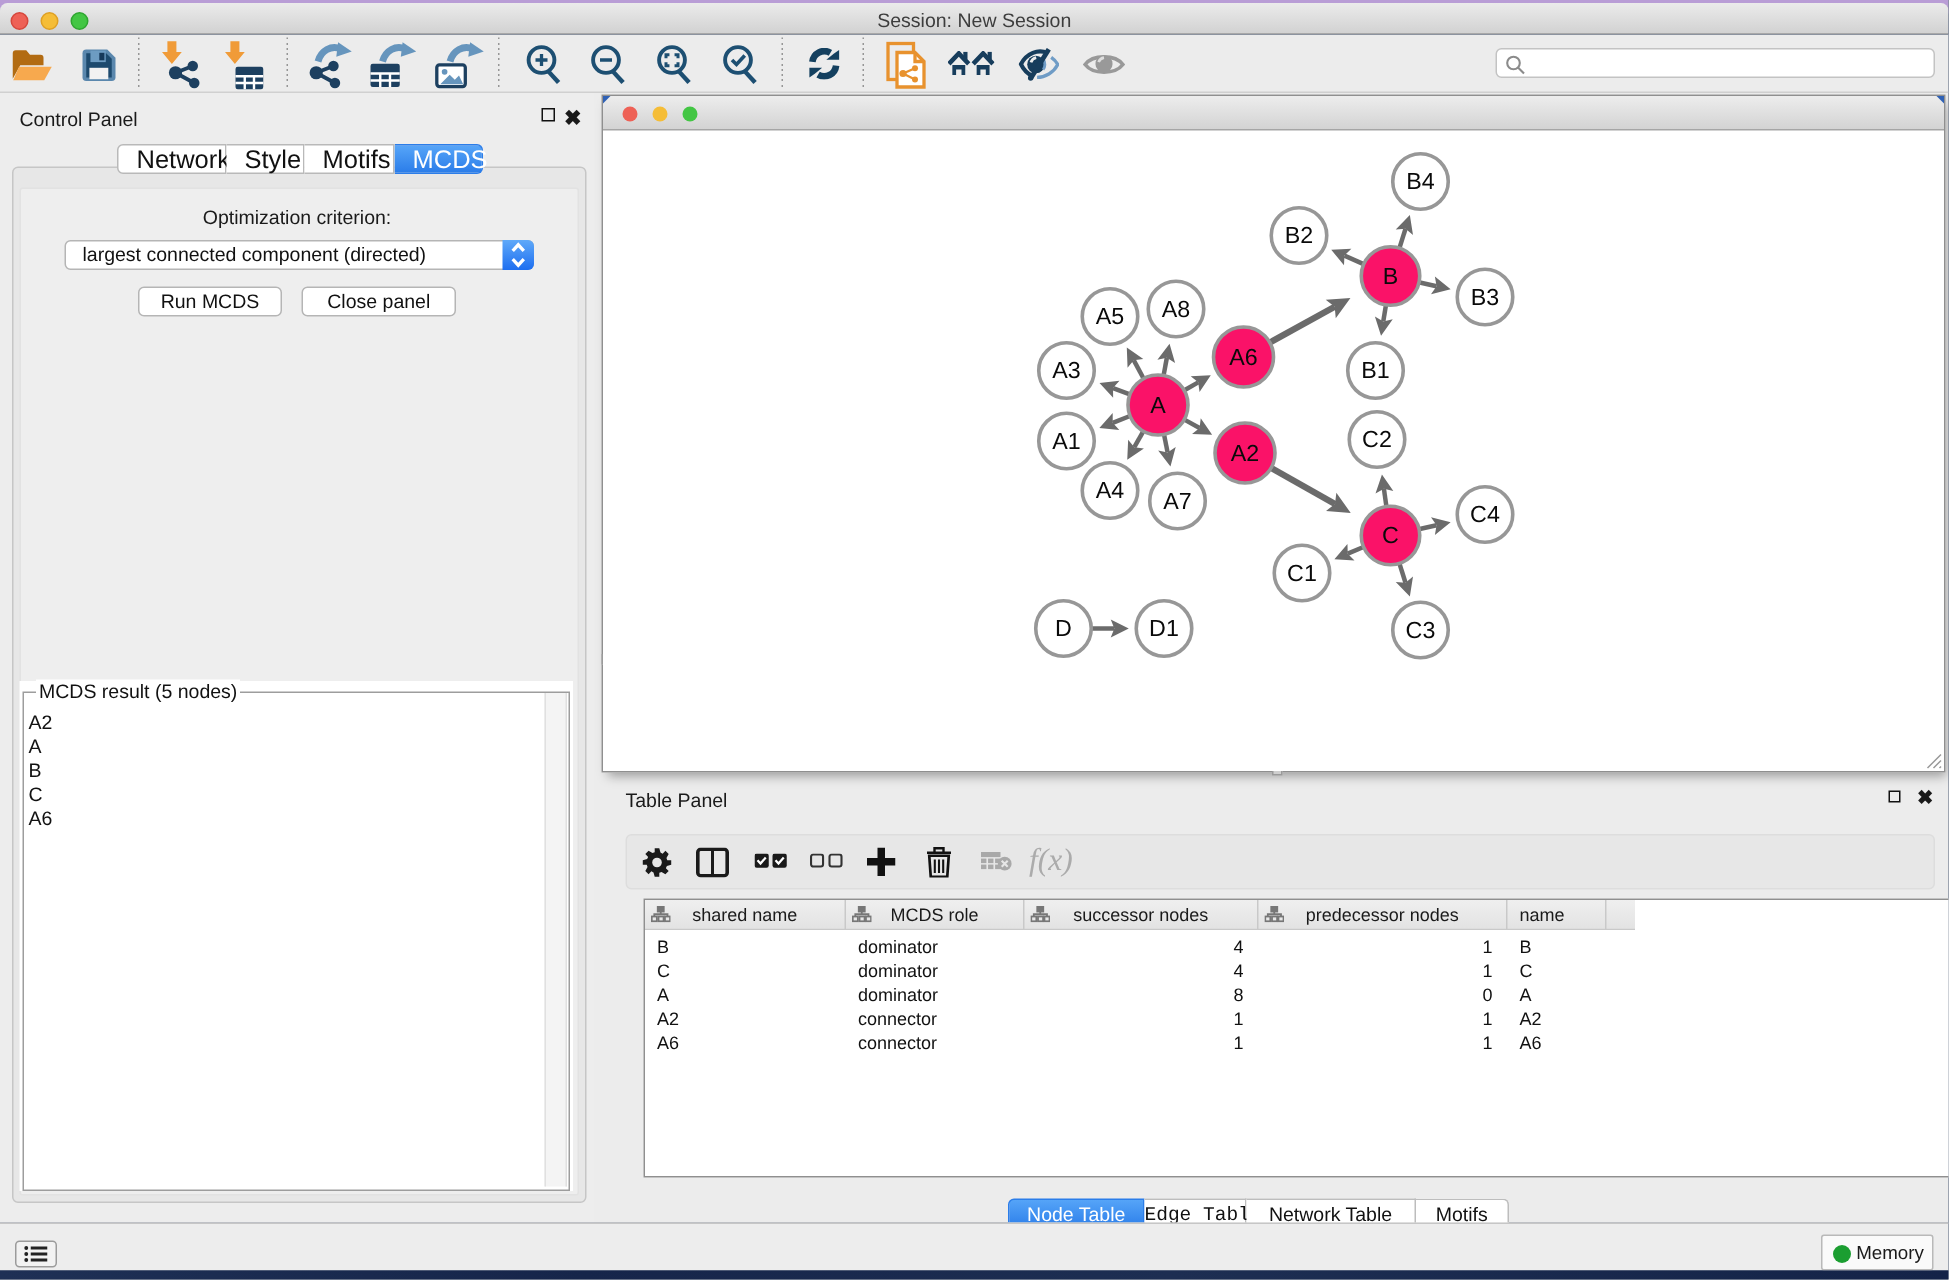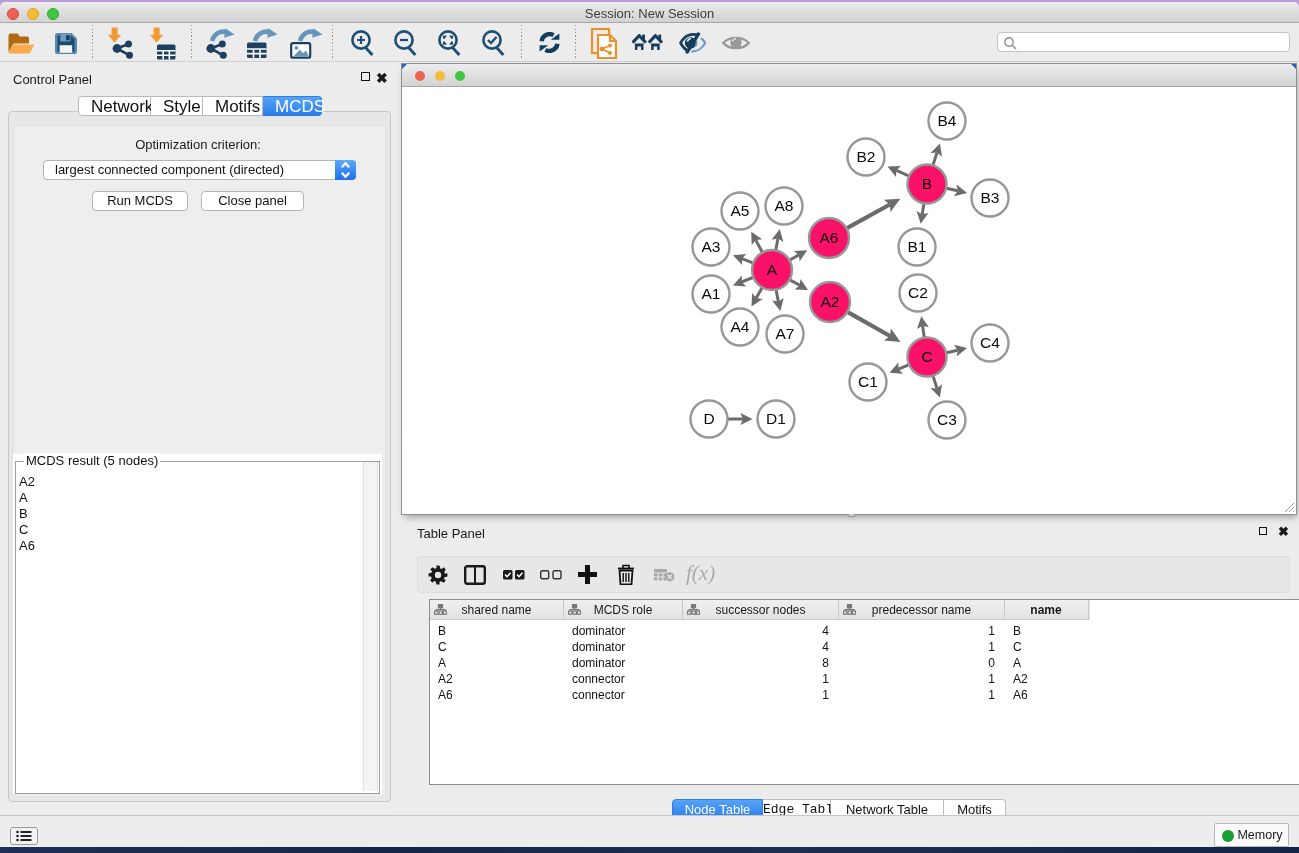--- a/index.html
+++ b/index.html
@@ -405,23 +405,23 @@
         <div class="thcell" style="left:409px;width:166px;">
           <svg width="13" height="11" viewBox="0 0 13 11" style="position:absolute;left:4px;top:4px;">
             <g fill="none" stroke="#777" stroke-width="1.2">
               <rect x="4.5" y="0.5" width="4" height="3.2" fill="#777"></rect>
               <rect x="0.5" y="7" width="3.4" height="3.2"></rect>
               <rect x="5" y="7" width="3.4" height="3.2"></rect>
               <rect x="9.3" y="7" width="3.4" height="3.2"></rect>
               <path d="M6.5 4 v1.5 M2.2 7 v-1.5 h8.8 v1.5"></path>
             </g>
           </svg>
-          <div class="thtext">predecessor name</div>
+          <div class="thtext">predecessor nodes</div>
         </div>
-        <div class="thcell" style="left:574px;width:85px;font-weight:bold;">
+        <div class="thcell" style="left:556px;width:85px;">
           <div class="thtext">name</div>
         </div>
       </div>
     <div class="trow" style="left:8px;top:24px;">B</div>
       <div class="trow" style="left:142px;top:24px;">dominator</div>
       <div class="trow" style="left:253px;top:24px;width:146px;text-align:right;">4</div>
       <div class="trow" style="left:409px;top:24px;width:156px;text-align:right;">1</div>
       <div class="trow" style="left:583px;top:24px;">B</div>
       <div class="trow" style="left:8px;top:40px;">C</div>
       <div class="trow" style="left:142px;top:40px;">dominator</div>

